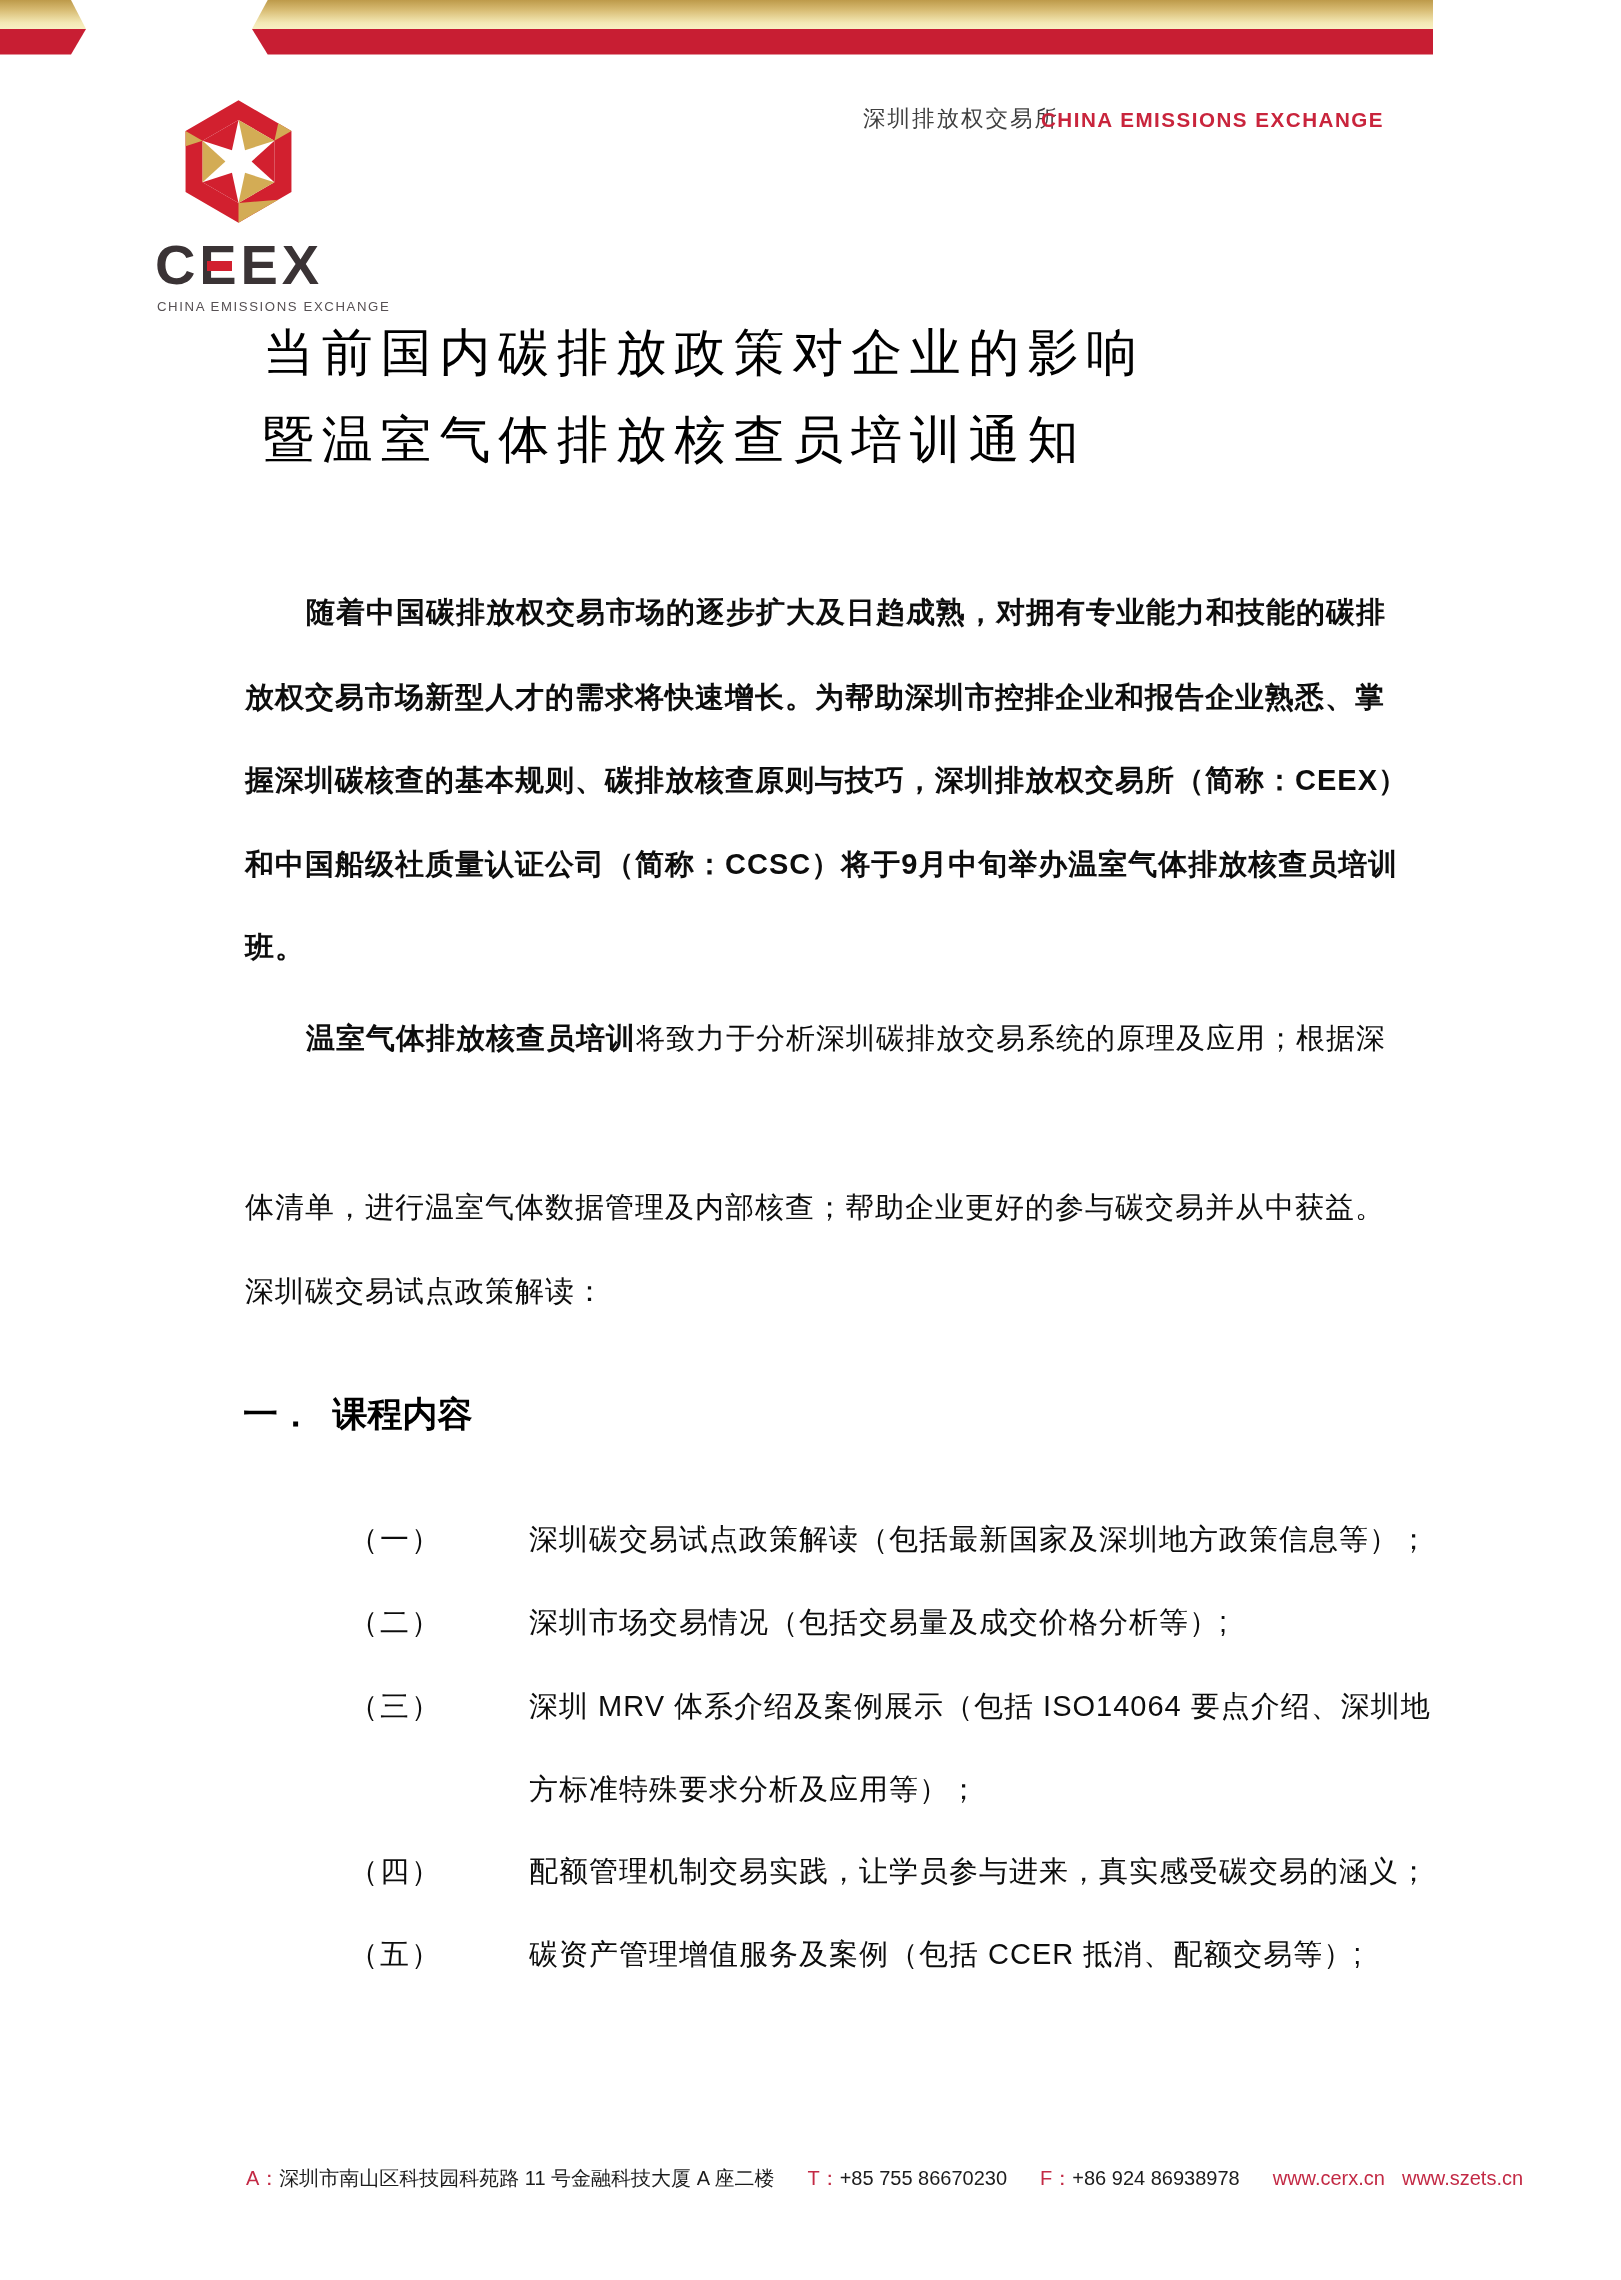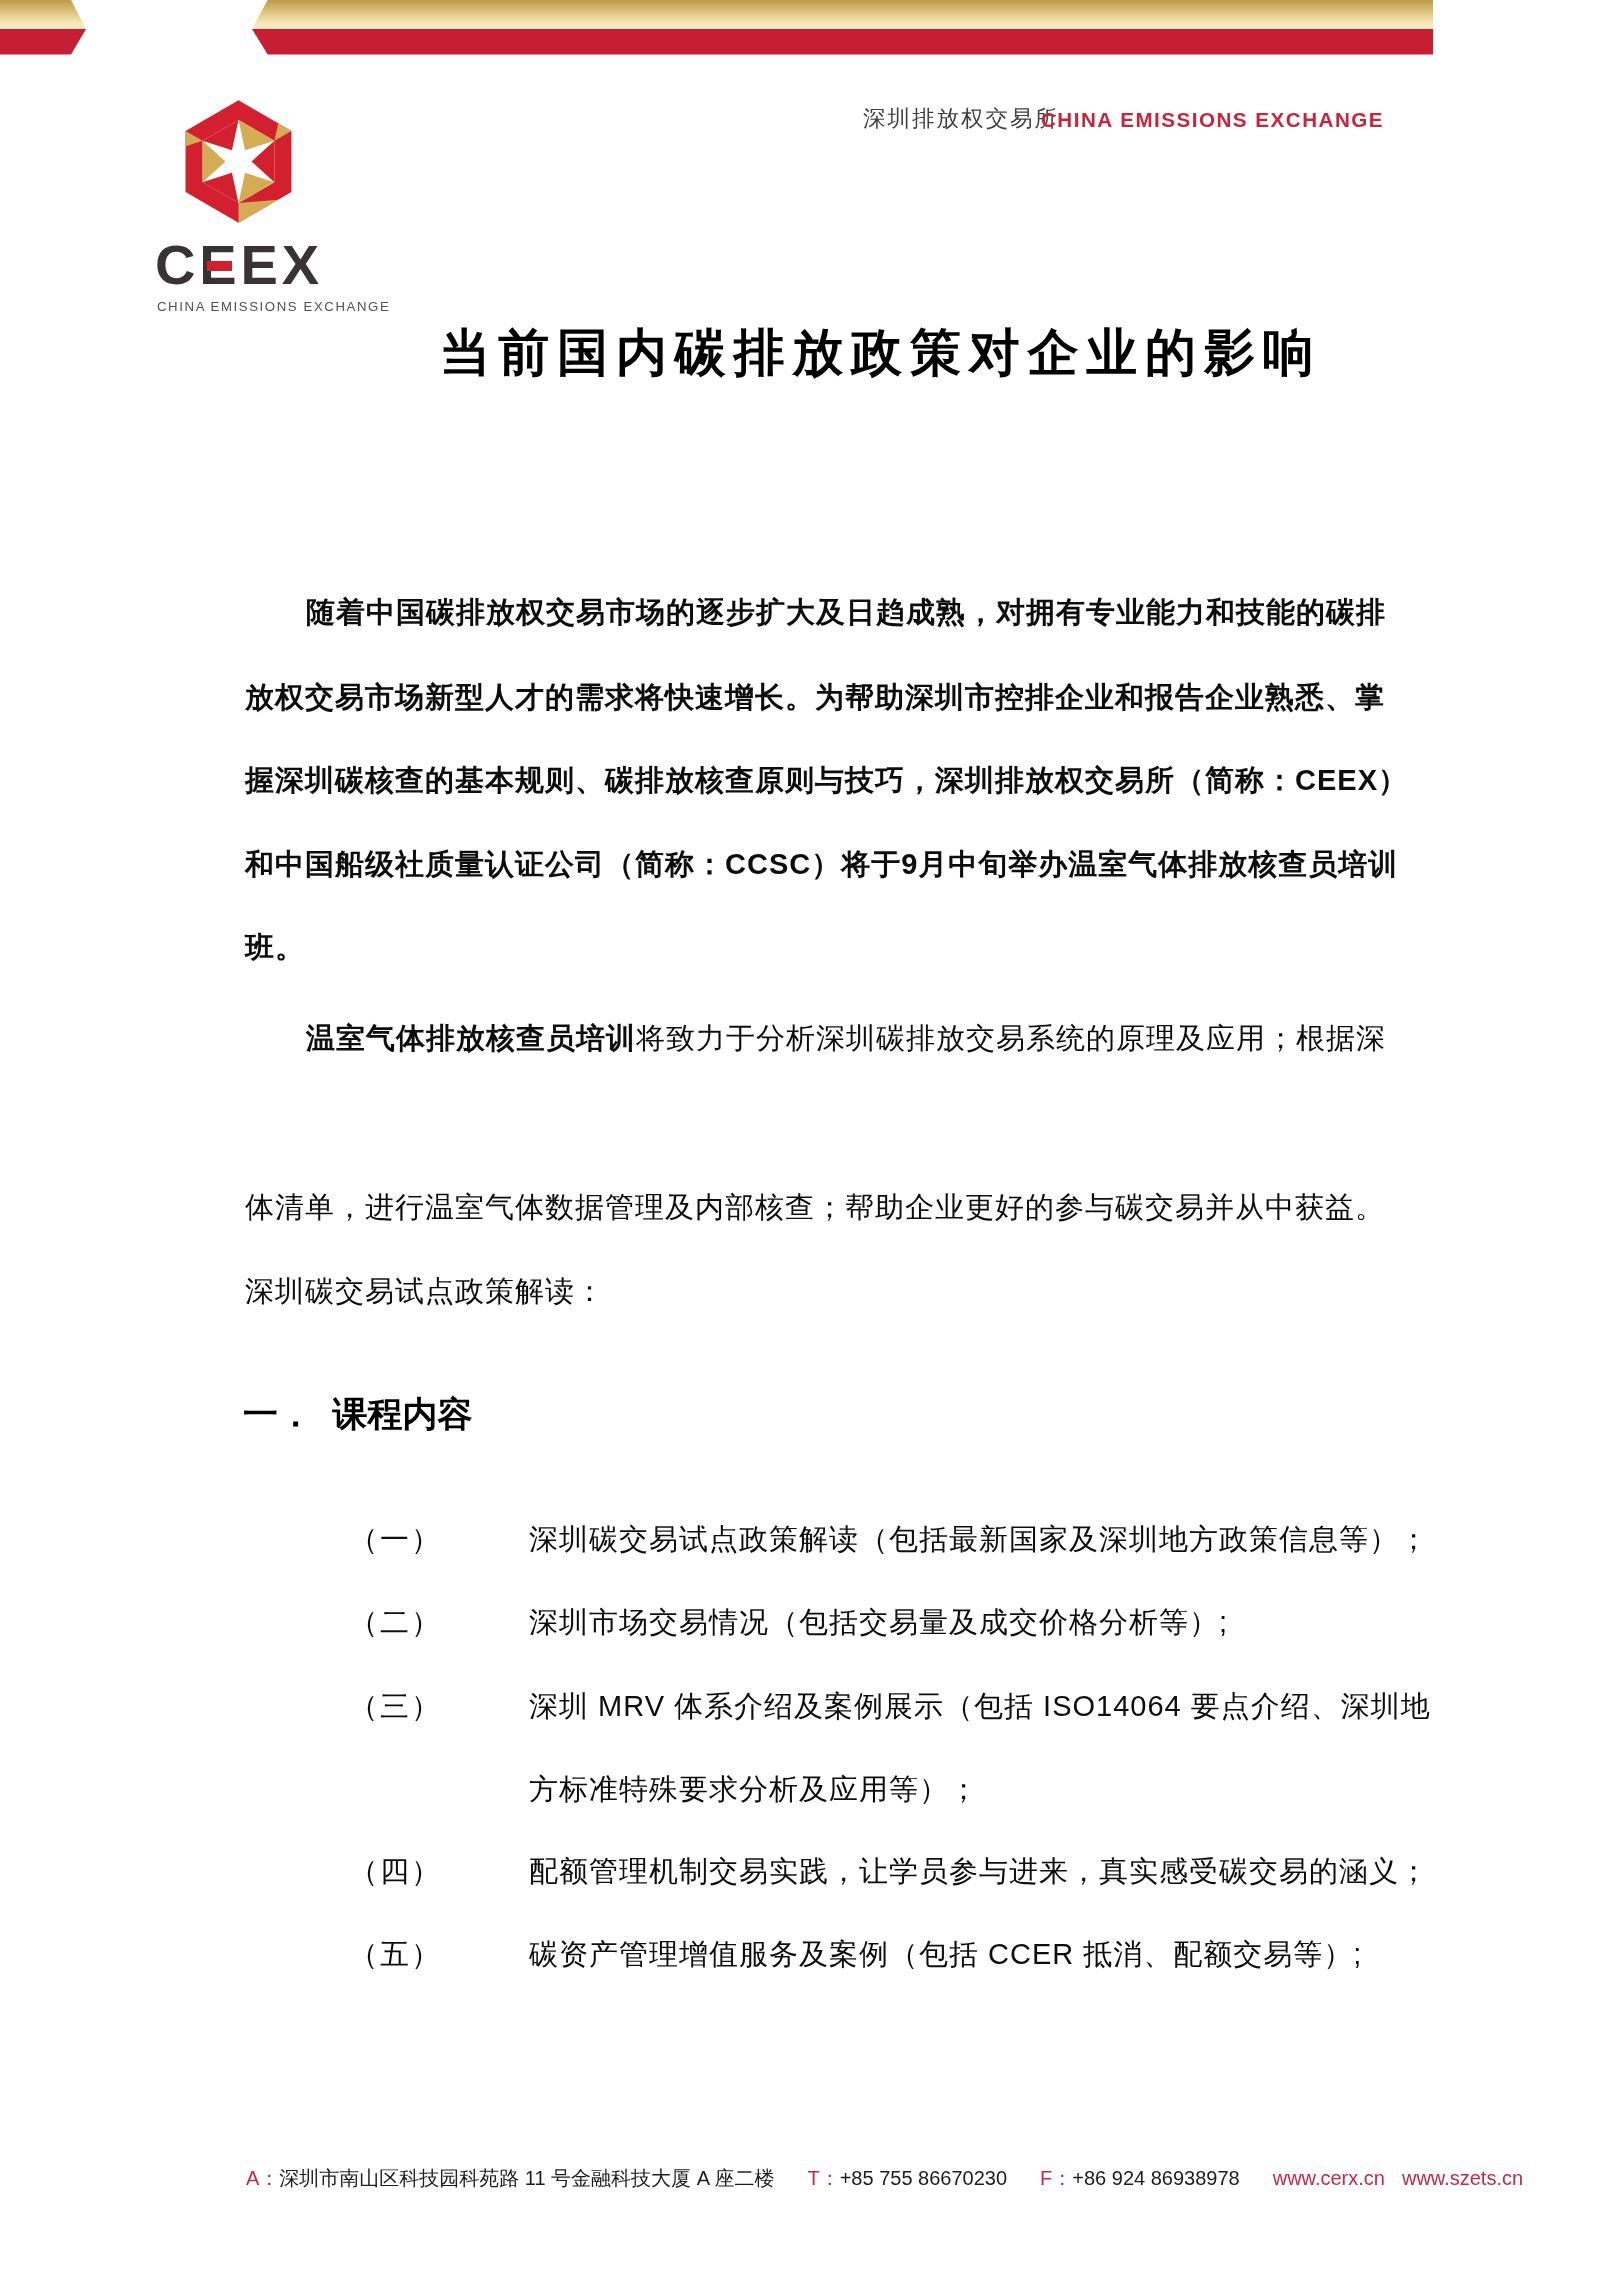--- a/index.html
+++ b/index.html
@@ -34,22 +34,22 @@
   .wordmark{left:155px;top:237px;font-size:56px;font-weight:800;
     letter-spacing:3.9px;color:#3a3335;}
   .e-red-bar{left:207px;top:261px;width:24.5px;height:9.8px;background:#d2202f;}
   .tagline{left:157px;top:300px;font-size:13.2px;letter-spacing:1.6px;color:#565053;}
 
   
   .org-cn{left:863px;top:108px;font-size:22.5px;color:#3f3f3f;letter-spacing:2px;}
   .org-en{left:1041px;top:110px;font-size:20.6px;font-weight:700;color:#c9243c;letter-spacing:1.5px;}
 
   
-  .doc-title{left:263px;width:1235px;text-align:center;
-    font-size:51px;font-weight:700;letter-spacing:7.8px;color:#000;}
+  .doc-title{left:263px;width:1235px;text-align:left;
+    font-size:51px;font-weight:400;letter-spacing:7.8px;color:#000;}
   .title-1{top:327px;}
   .title-2{top:414px;}
 
   
   .body-line{left:245px;font-size:29px;letter-spacing:1px;color:#0d0d0d;}
   .b{font-weight:700;}
   .indent{left:306px;font-family:Liberation Mono, monospace;}
   .closing{left:245px;}
 
   .section-heading{left:243px;top:1396px;font-size:35px;font-weight:800;color:#000;}
@@ -94,20 +94,21 @@
     <polygon points="60,116 60,98 96.4,95" fill="#d3ac55"></polygon>
   </svg>
   <div class="abs wordmark">CEEX</div>
   <div class="abs e-red-bar"></div>
   <div class="abs tagline">CHINA EMISSIONS EXCHANGE</div>
 
   <div class="abs org-cn">深圳排放权交易所</div>
   <div class="abs org-en">CHINA EMISSIONS EXCHANGE</div>
 
   <div class="abs doc-title title-1">当前国内碳排放政策对企业的影响</div>
+  <div class="abs doc-title title-2">暨温室气体排放核查员培训通知</div>
 
   <div class="abs body-line b indent" style="top:600px">随着中国碳排放权交易市场的逐步扩大及日趋成熟，对拥有专业能力和技能的碳排</div>
   <div class="abs body-line b" style="top:683px">放权交易市场新型人才的需求将快速增长。为帮助深圳市控排企业和报告企业熟悉、掌</div>
   <div class="abs body-line b" style="top:766px">握深圳碳核查的基本规则、碳排放核查原则与技巧，深圳排放权交易所（简称：CEEX）</div>
   <div class="abs body-line b" style="top:850px">和中国船级社质量认证公司（简称：CCSC）将于9月中旬举办温室气体排放核查员培训</div>
   <div class="abs body-line b" style="top:933px">班。</div>
 
   <div class="abs body-line indent" style="top:1026px"><span class="b">温室气体排放核查员培训</span><span>将致力于分析深圳碳排放交易系统的原理及应用；根据深</span></div>
   <div class="abs body-line" style="top:1193px">体清单，进行温室气体数据管理及内部核查；帮助企业更好的参与碳交易并从中获益。</div>
 

